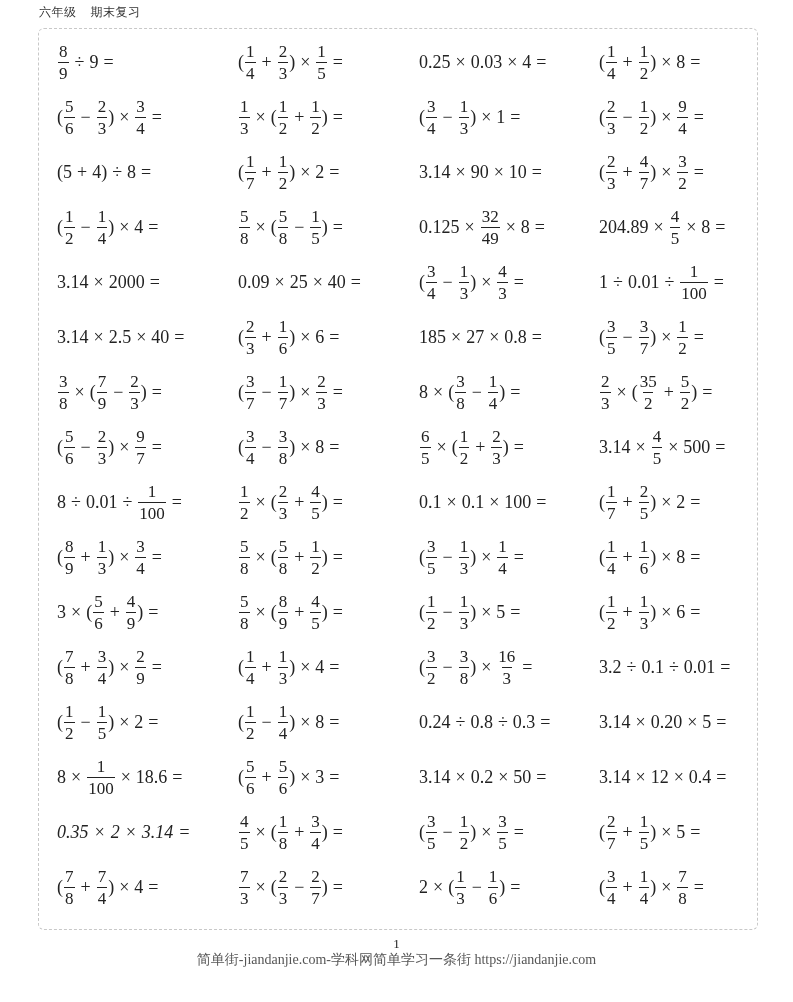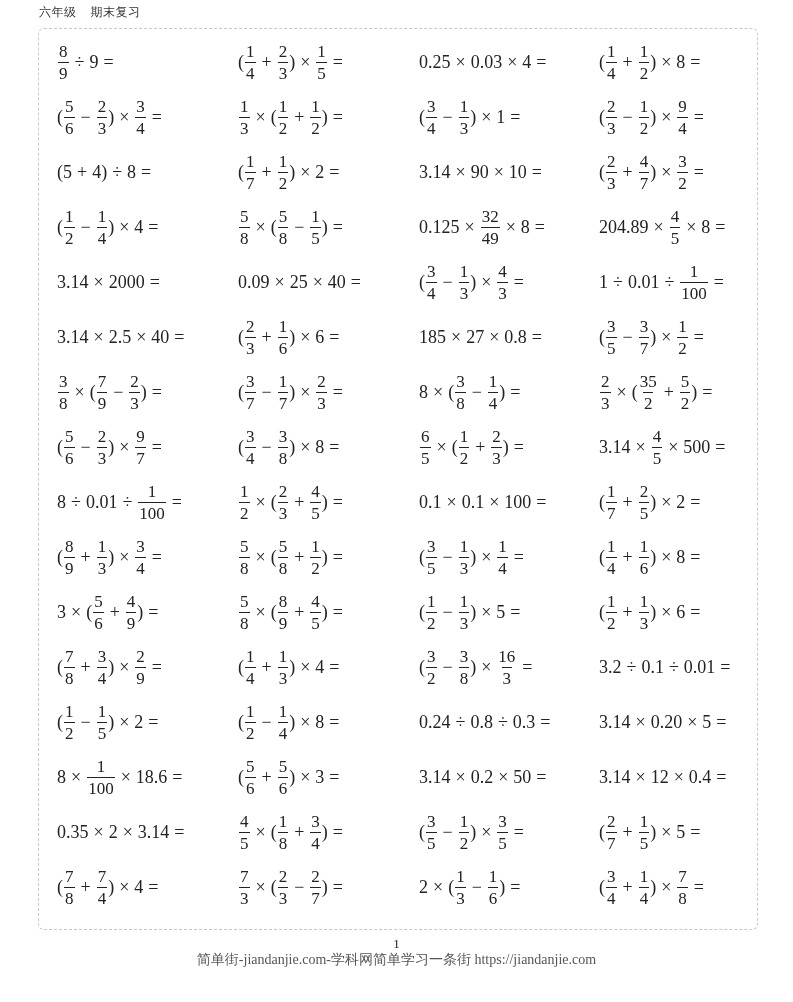--- a/index.html
+++ b/index.html
@@ -893,21 +893,21 @@
       <div class="cell" style="left: 542px;">
         <span class="t">3.14</span>
         <span class="op t">×</span>
         <span class="t">12</span>
         <span class="op t">×</span>
         <span class="t">0.4</span>
         <span class="op t">=</span>
       </div>
     </div>
     <div class="row" style="top: 770px;">
-      <div class="cell" style="left: 0px;">
+      <div class="cell" style="left: 0px; font-style: italic;">
         <span class="t">0.35</span>
         <span class="op t">×</span>
         <span class="t">2</span>
         <span class="op t">×</span>
         <span class="t">3.14</span>
         <span class="op t">=</span>
       </div>
       <div class="cell" style="left: 181px;">
         <span class="frac">
           <span class="num">4</span>

